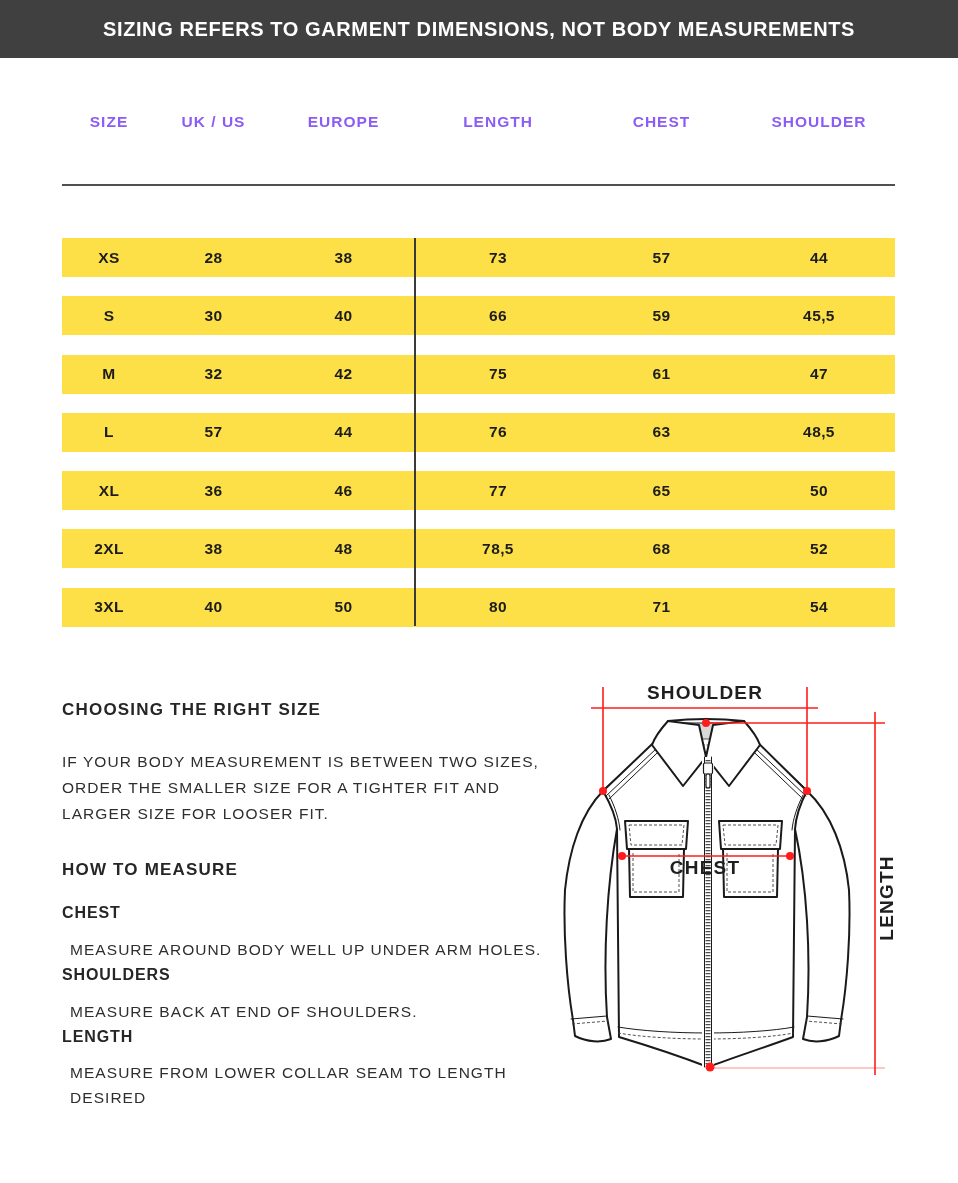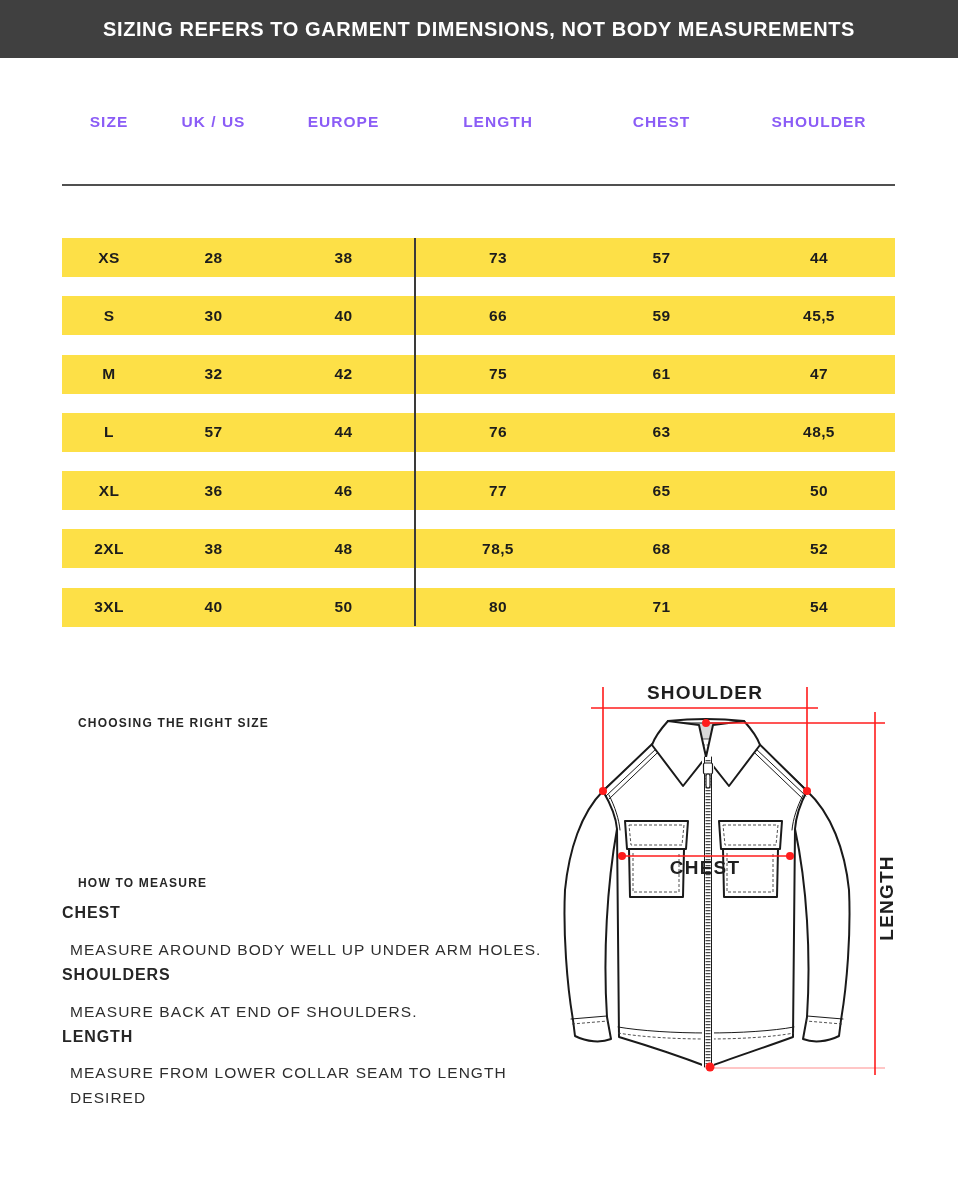--- a/index.html
+++ b/index.html
@@ -26,22 +26,22 @@
     text-align:center; font-size:15.5px; font-weight:700; letter-spacing:1px; color:#8b5cf6;
   }
   .rule { position:absolute; left:62px; top:184px; width:833px; height:2px; background:#505050; }
   .tbody { position:absolute; left:62px; top:238px; width:833px; display:flex; flex-direction:column; gap:19.3px; }
   .trow { height:39px; background:#fde047; align-items:center; }
   .trow span { text-align:center; font-size:15.5px; font-weight:700; letter-spacing:0.4px; color:#1c1c1c; }
   .col-divider { position:absolute; left:414px; top:238px; width:2px; height:388px; background:#3a3a3a; }
 
   
   .sec-heading {
-    position:absolute; left:62px; margin:16px;
-    font-size:12px; font-weight:700; letter-spacing:1.2px; color:#262626; white-space:nowrap;
+    position:absolute; left:62px; margin:0;
+    font-size:17px; font-weight:700; letter-spacing:1.2px; color:#262626; white-space:nowrap;
   }
   #choosing-heading { top:700px; }
   #how-heading { top:860px; }
   .body-text {
     position:absolute; left:62px; margin:0;
     font-size:15.5px; font-weight:400; line-height:26px; letter-spacing:1.05px; color:#2e2e2e;
   }
   #choosing-body { top:749px; width:480px; }
   .measure-label {
     position:absolute; left:62px; margin:0;
@@ -142,20 +142,21 @@
       <span>40</span>
       <span>50</span>
       <span>80</span>
       <span>71</span>
       <span>54</span>
     </div>
   </div>
   <div class="col-divider"></div>
 
   <h2 class="sec-heading" id="choosing-heading">CHOOSING THE RIGHT SIZE</h2>
+  <p class="body-text" id="choosing-body">IF YOUR BODY MEASUREMENT IS BETWEEN TWO SIZES, ORDER THE SMALLER SIZE FOR A TIGHTER FIT AND LARGER SIZE FOR LOOSER FIT.</p>
 
   <h2 class="sec-heading" id="how-heading">HOW TO MEASURE</h2>
 
   <p class="measure-label" id="m-chest-label">CHEST</p>
   <p class="measure-text" id="m-chest-text">MEASURE AROUND BODY WELL UP UNDER ARM HOLES.</p>
 
   <p class="measure-label" id="m-shoulders-label">SHOULDERS</p>
   <p class="measure-text" id="m-shoulders-text">MEASURE BACK AT END OF SHOULDERS.</p>
 
   <p class="measure-label" id="m-length-label">LENGTH</p>

